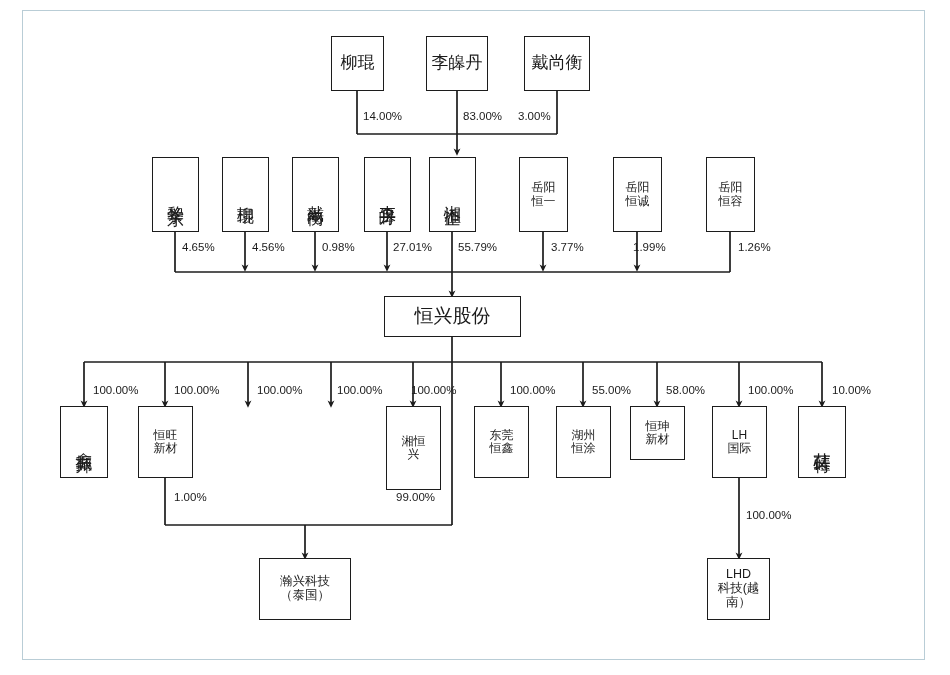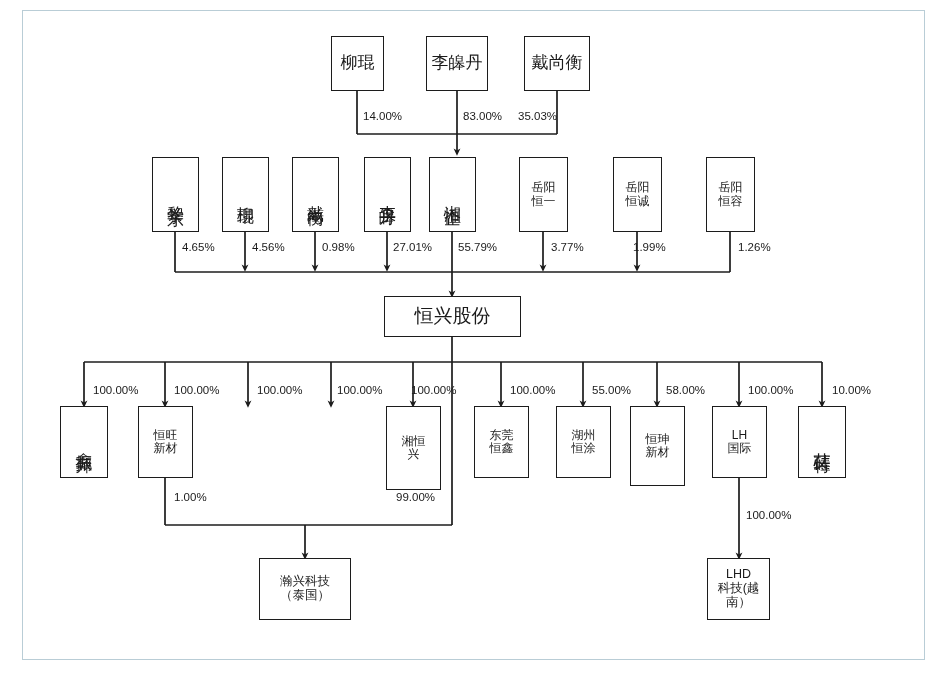--- a/index.html
+++ b/index.html
@@ -114,21 +114,21 @@
       <path d="M739,478 L739,556" marker-end="url(#ah)"></path>
     </g>
   </svg>
 
   <div class="node" style="left:331px;top:36px;width:53px;height:55px;">柳琨</div>
   <div class="node" style="left:426px;top:36px;width:62px;height:55px;">李皞丹</div>
   <div class="node" style="left:524px;top:36px;width:66px;height:55px;">戴尚衡</div>
 
   <div class="pct" style="left:363px;top:110px;">14.00%</div>
   <div class="pct" style="left:463px;top:110px;">83.00%</div>
-  <div class="pct" style="left:518px;top:110px;">35.03%</div>
+  <div class="pct" style="left:518px;top:110px;">3.00%</div>
 
   <div class="node vert" style="left:152px;top:157px;width:47px;height:75px;">黎学东</div>
   <div class="node vert" style="left:222px;top:157px;width:47px;height:75px;">柳琨</div>
   <div class="node vert" style="left:292px;top:157px;width:47px;height:75px;">戴尚衡</div>
   <div class="node vert" style="left:364px;top:157px;width:47px;height:75px;">李皞丹</div>
   <div class="node vert" style="left:429px;top:157px;width:47px;height:75px;">湘恒企</div>
   <div class="node sm tight" style="left:519px;top:157px;width:49px;height:75px;">岳阳
 恒一</div>
   <div class="node sm tight" style="left:613px;top:157px;width:49px;height:75px;">岳阳
 恒诚</div>
@@ -148,21 +148,21 @@
 
   <div class="node vert" style="left:60px;top:406px;width:48px;height:72px;">鑫振邦</div>
   <div class="node sm tight" style="left:138px;top:406px;width:55px;height:72px;">恒旺
 新材</div>
   <div class="node sm tight" style="left:386px;top:406px;width:55px;height:84px;">湘恒
 兴</div>
   <div class="node sm tight" style="left:556px;top:406px;width:55px;height:72px;">湖州
 恒涂</div>
   <div class="node sm tight" style="left:474px;top:406px;width:55px;height:72px;">东莞
 恒鑫</div>
-  <div class="node sm tight" style="left:630px;top:406px;width:55px;height:80px;">恒珅
+  <div class="node sm tight" style="left:630px;top:406px;width:55px;height:54px;">恒珅
 新材</div>
   <div class="node sm tight" style="left:712px;top:406px;width:55px;height:72px;">LH
 国际</div>
   <div class="node vert" style="left:798px;top:406px;width:48px;height:72px;">艾硅特</div>
 
   <div class="pct" style="left:93px;top:384px;">100.00%</div>
   <div class="pct" style="left:174px;top:384px;">100.00%</div>
   <div class="pct" style="left:257px;top:384px;">100.00%</div>
   <div class="pct" style="left:337px;top:384px;">100.00%</div>
   <div class="pct" style="left:411px;top:384px;">100.00%</div>

